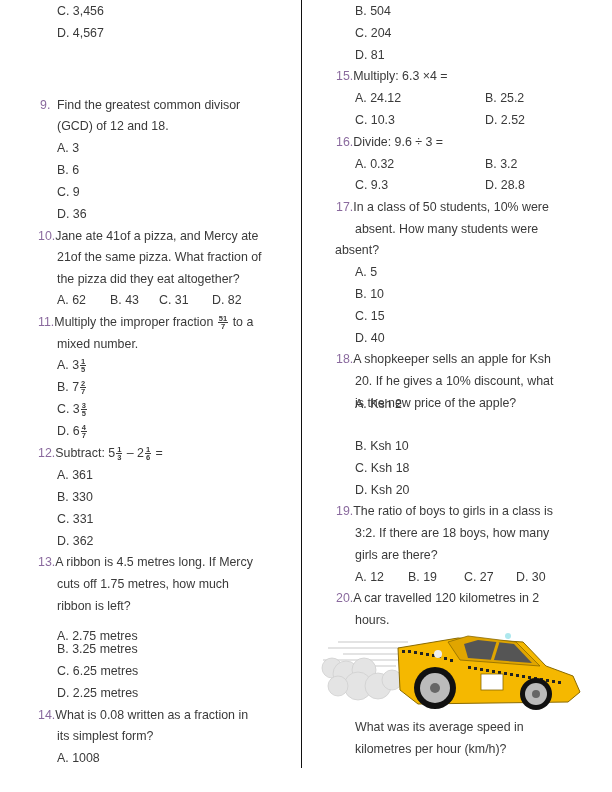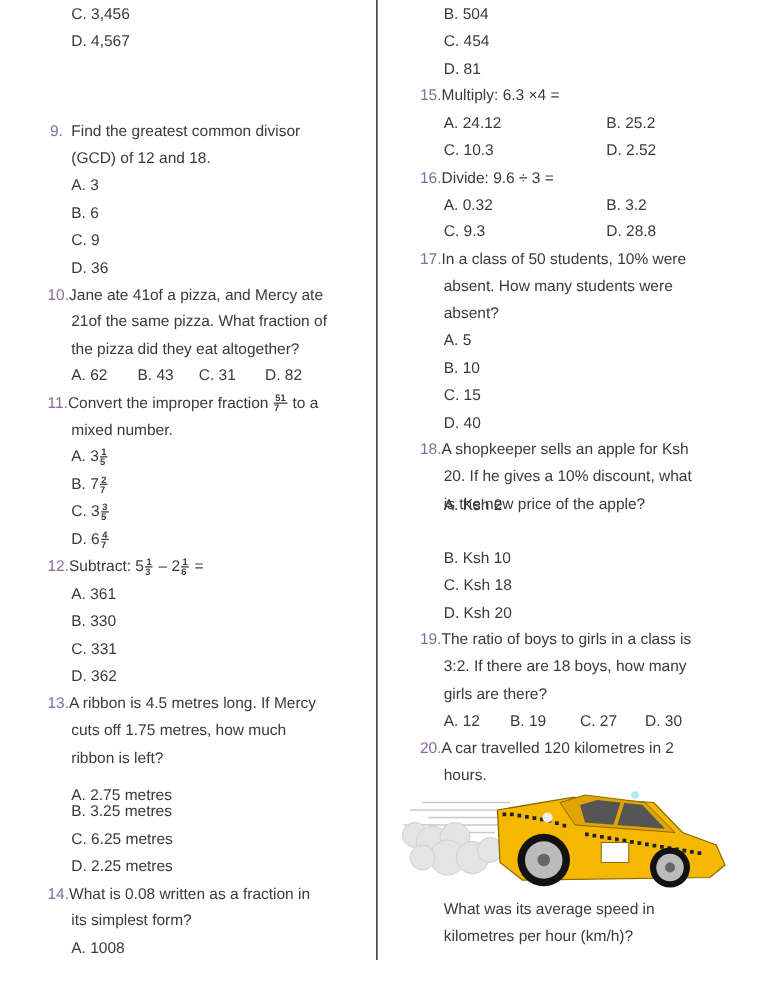--- a/index.html
+++ b/index.html
@@ -1,21 +1,21 @@
 <!DOCTYPE html>
 <html><head>
 <meta charset="utf-8">
 <style>
   html, body { margin: 0; padding: 0; background: #ffffff; }
   body { width: 612px; height: 792px; position: relative; overflow: hidden;
          font-family: "Liberation Sans", "DejaVu Sans", sans-serif; color: #3a3a3a; font-size: 12.4px; }
   .divider { position: absolute; left: 301px; top: 0; width: 1px; height: 768px; background: #111; }
   .line { position: absolute; white-space: nowrap; line-height: 16px; }
   .qn { color: #8a6a9e; }
-  .frac { display: inline-block; vertical-align: middle; text-align: left; font-size: 7.5px; line-height: 7px; font-weight: bold; margin: 0 1px; }
+  .frac { display: inline-block; vertical-align: middle; text-align: center; font-size: 7.5px; line-height: 7px; font-weight: bold; margin: 0 1px; }
   .frac .num { display: block; border-bottom: 1px solid #3a3a3a; padding: 0 1px; }
   .frac .den { display: block; }
   .car { position: absolute; left: 318px; top: 630px; width: 265px; height: 84px; }
 </style>
 </head>
 <body>
 
 <div class="divider"></div>
 
 <div>
@@ -31,21 +31,21 @@
   <div class="line" style="left:57px;top:206px">D. 36</div>
 
   <div class="line" style="left:38px;top:228px"><span class="qn">10.</span><span>Jane ate 41of a pizza, and Mercy ate</span></div>
   <div class="line" style="left:57px;top:249px">21of the same pizza. What fraction of</div>
   <div class="line" style="left:57px;top:271px">the pizza did they eat altogether?</div>
   <div class="line" style="left:57px;top:292px">A. 62</div>
   <div class="line" style="left:110px;top:292px">B. 43</div>
   <div class="line" style="left:159px;top:292px">C. 31</div>
   <div class="line" style="left:212px;top:292px">D. 82</div>
 
-  <div class="line" style="left:38px;top:314px"><span class="qn">11.</span><span>Convert the improper fraction </span><span class="frac"><span class="num">51</span><span class="den">7</span></span><span> to a</span></div>
+  <div class="line" style="left:38px;top:314px"><span class="qn">11.</span><span>Multiply the improper fraction </span><span class="frac"><span class="num">51</span><span class="den">7</span></span><span> to a</span></div>
   <div class="line" style="left:57px;top:336px">mixed number.</div>
   <div class="line" style="left:57px;top:357px"><span>A. 3</span><span class="frac"><span class="num">1</span><span class="den">5</span></span></div>
   <div class="line" style="left:57px;top:379px"><span>B. 7</span><span class="frac"><span class="num">2</span><span class="den">7</span></span></div>
   <div class="line" style="left:57px;top:401px"><span>C. 3</span><span class="frac"><span class="num">3</span><span class="den">5</span></span></div>
   <div class="line" style="left:57px;top:423px"><span>D. 6</span><span class="frac"><span class="num">4</span><span class="den">7</span></span></div>
 
   <div class="line" style="left:38px;top:445px"><span class="qn">12.</span><span>Subtract: 5</span><span class="frac"><span class="num">1</span><span class="den">3</span></span><span> – 2</span><span class="frac"><span class="num">1</span><span class="den">6</span></span><span> =</span></div>
   <div class="line" style="left:57px;top:467px">A. 361</div>
   <div class="line" style="left:57px;top:489px">B. 330</div>
   <div class="line" style="left:57px;top:511px">C. 331</div>
@@ -59,38 +59,38 @@
   <div class="line" style="left:57px;top:663px">C. 6.25 metres</div>
   <div class="line" style="left:57px;top:685px">D. 2.25 metres</div>
 
   <div class="line" style="left:38px;top:707px"><span class="qn">14.</span><span>What is 0.08 written as a fraction in</span></div>
   <div class="line" style="left:57px;top:728px">its simplest form?</div>
   <div class="line" style="left:57px;top:750px">A. 1008</div>
 </div>
 
 <div>
   <div class="line" style="left:355px;top:3px">B. 504</div>
-  <div class="line" style="left:355px;top:25px">C. 454</div>
+  <div class="line" style="left:355px;top:25px">C. 204</div>
   <div class="line" style="left:355px;top:47px">D. 81</div>
 
   <div class="line" style="left:336px;top:68px"><span class="qn">15.</span><span>Multiply: 6.3 ×4 =</span></div>
   <div class="line" style="left:355px;top:90px">A. 24.12</div>
   <div class="line" style="left:485px;top:90px">B. 25.2</div>
   <div class="line" style="left:355px;top:112px">C. 10.3</div>
   <div class="line" style="left:485px;top:112px">D. 2.52</div>
 
   <div class="line" style="left:336px;top:134px"><span class="qn">16.</span><span>Divide: 9.6 ÷ 3 =</span></div>
   <div class="line" style="left:355px;top:156px">A. 0.32</div>
   <div class="line" style="left:485px;top:156px">B. 3.2</div>
   <div class="line" style="left:355px;top:177px">C. 9.3</div>
   <div class="line" style="left:485px;top:177px">D. 28.8</div>
 
   <div class="line" style="left:336px;top:199px"><span class="qn">17.</span><span>In a class of 50 students, 10% were</span></div>
   <div class="line" style="left:355px;top:221px">absent. How many students were</div>
-  <div class="line" style="left:355px;top:242px">absent?</div>
+  <div class="line" style="left:335px;top:242px">absent?</div>
   <div class="line" style="left:355px;top:264px">A. 5</div>
   <div class="line" style="left:355px;top:286px">B. 10</div>
   <div class="line" style="left:355px;top:308px">C. 15</div>
   <div class="line" style="left:355px;top:330px">D. 40</div>
 
   <div class="line" style="left:336px;top:351px"><span class="qn">18.</span><span>A shopkeeper sells an apple for Ksh</span></div>
   <div class="line" style="left:355px;top:373px">20. If he gives a 10% discount, what</div>
   <div class="line" style="left:355px;top:395px">is the new price of the apple?</div>
   <div class="line" style="left:355px;top:396px">A. Ksh 2</div>
   <div class="line" style="left:355px;top:438px">B. Ksh 10</div>

